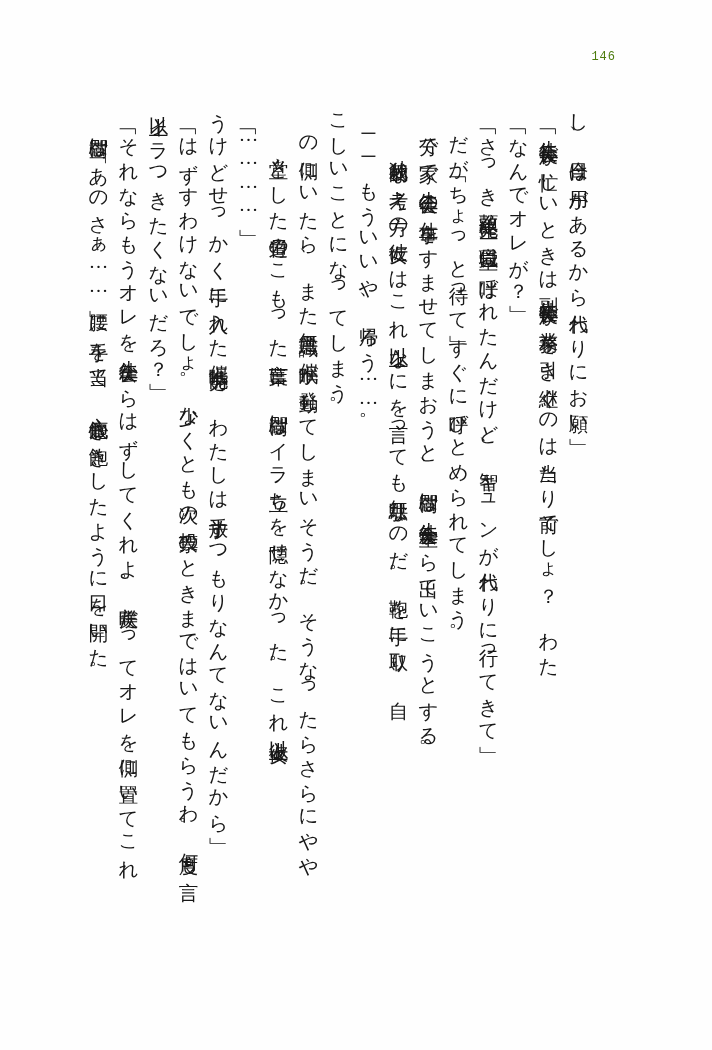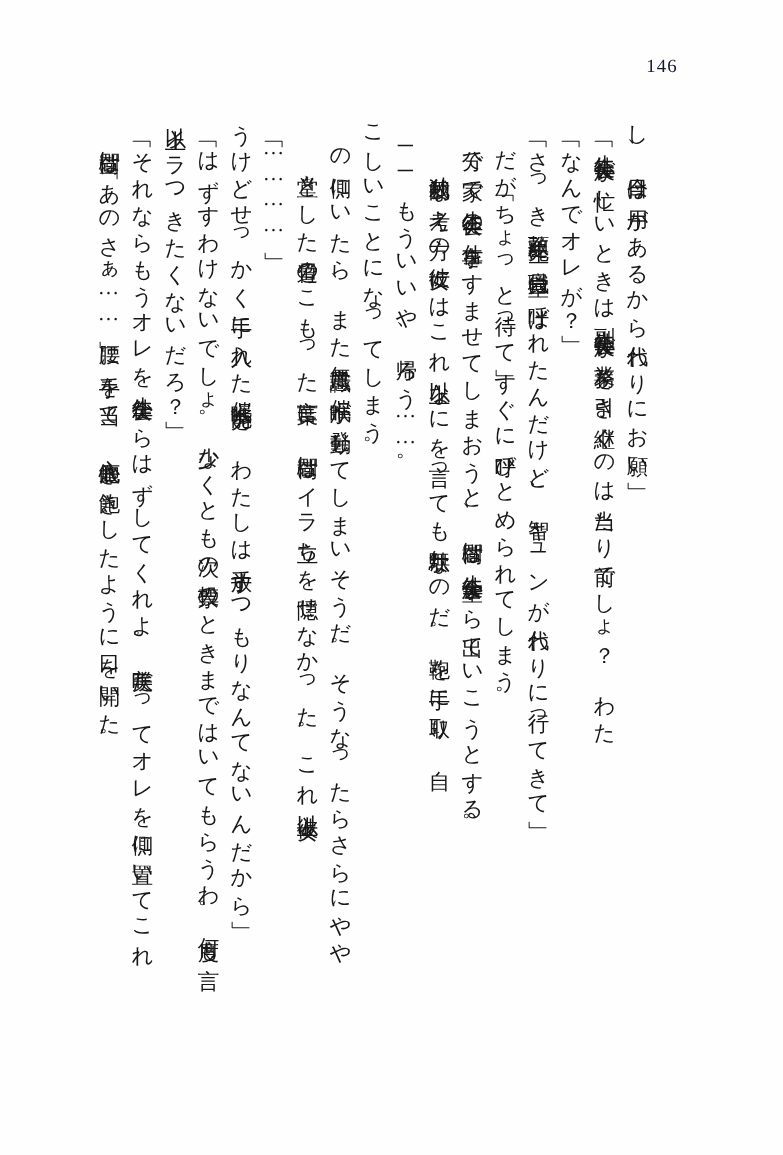--- a/index.html
+++ b/index.html
@@ -23,24 +23,24 @@
     width: 712px;
     height: 1050px;
     background: #fefefe;
   }
 
   
   #page-number {
     position: absolute;
     top: 50px;
     right: 96px;
-    font-size: 17px;
+    font-size: 12px;
     letter-spacing: 1px;
-    color: #0f172a;
-    font-family: Liberation Serif, serif;
+    color: #4d7c0f;
+    font-family: Liberation Mono, monospace;
   }
 
   
   #text-block {
     position: absolute;
     top: 100px;
     right: 86px;
     width: 548px;
     height: 880px;
     display: flex;

